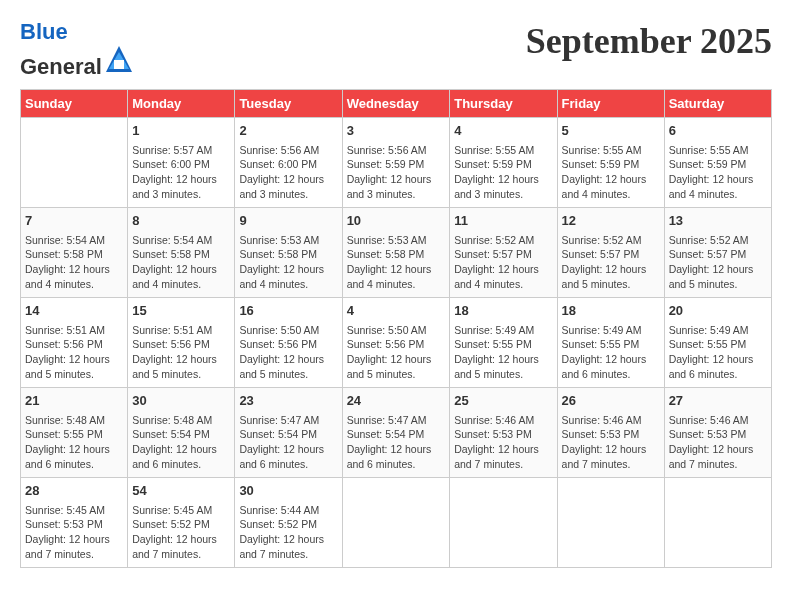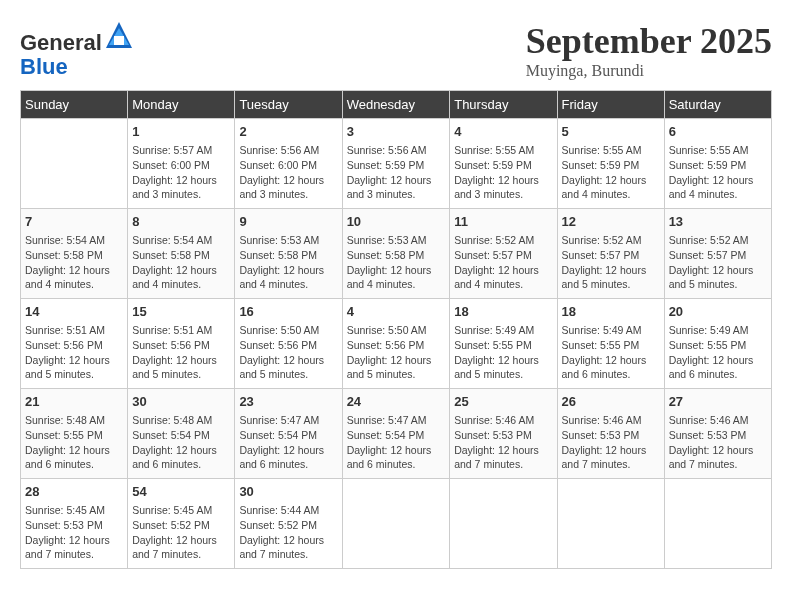--- a/index.html
+++ b/index.html
@@ -45,26 +45,26 @@
     .location-title {
       font-size: 16px;
       color: #555;
     }
     .calendar {
       width: 100%;
       border-collapse: collapse;
       font-size: 11px;
     }
     .calendar thead tr th {
-      background-color: #404040;
+      background-color: #ef4444;
       color: #fff;
       padding: 6px 4px;
       text-align: left;
       font-size: 13px;
-      font-weight: normal;
+      font-weight: bold;
       border: 1px solid #ccc;
       margin-left: 32px;
     }
     .calendar tbody tr td {
       border: 1px solid #ccc;
       vertical-align: top;
       padding: 4px;
       width: 108px;
       min-height: 80px;
       height: 90px;
@@ -91,34 +91,33 @@
       background-color: #fff;
     }
   </style>
 </head>
 <body>
 
 <div class="header">
   <div class="logo">
     <div>
       <div class="logo-text">
+        <span class="logo-blue">Blue</span>
+      </div>
+      <div class="logo-text">
         <span class="logo-general">General</span><svg class="logo-icon" viewBox="0 0 30 30" xmlns="http://www.w3.org/2000/svg">
             <polygon points="15,2 28,28 2,28" fill="#1565c0"></polygon>
             <polygon points="15,8 25,25 5,25" fill="#42a5f5"></polygon>
             <rect x="10" y="16" width="10" height="9" fill="#fff"></rect>
           </svg>
       </div>
-      <div class="logo-text">
-        <span class="logo-blue">Blue</span>
-      </div>
     </div>
   </div>
   <div class="title-area">
     <div class="month-title">September 2025</div>
-    <div class="location-title">Muyinga, Burundi</div>
   </div>
 </div>
 
 <table class="calendar">
   <thead>
     <tr>
     <th>Sunday</th>
         <th>Monday</th>
         <th>Tuesday</th>
         <th>Wednesday</th>

